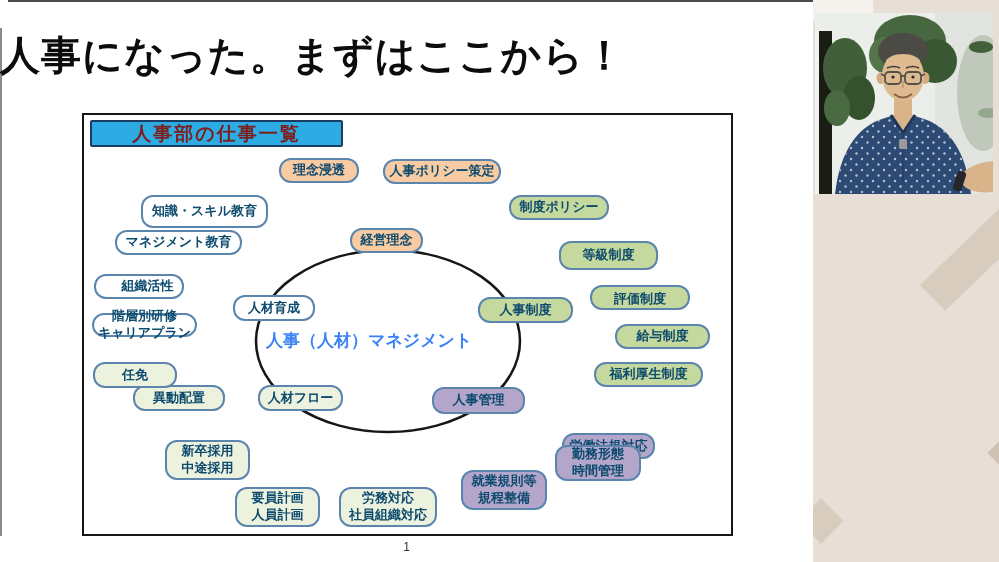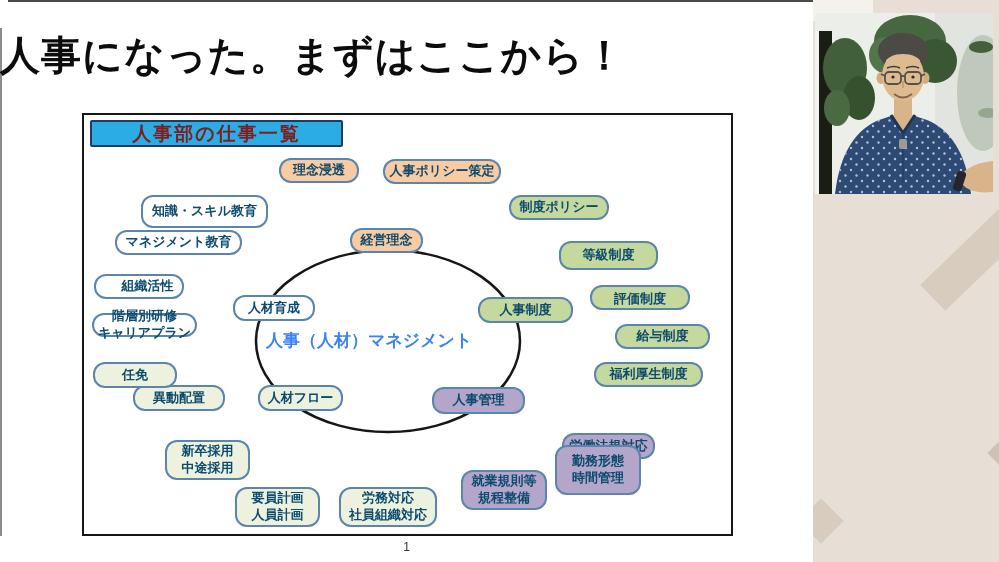--- a/index.html
+++ b/index.html
@@ -87,21 +87,21 @@
       </div>
       <div class="node" style="left: 615px; top: 324px; width: 95px; height: 25px; background: rgb(197, 216, 157); border-color: rgb(91, 133, 173);">
         <div>給与制度</div>
       </div>
       <div class="node" style="left: 594px; top: 362px; width: 109px; height: 25px; background: rgb(197, 216, 157); border-color: rgb(91, 133, 173);">
         <div>福利厚生制度</div>
       </div>
       <div class="node" style="left: 562px; top: 409px; width: 93px; height: 26px; background: rgb(180, 165, 203); border-color: rgb(91, 133, 173); margin-top: 24px;">
         <div>労働法規対応</div>
       </div>
-      <div class="node" style="left: 555px; top: 445px; width: 86px; height: 50px; background: rgb(180, 165, 203); border-color: rgb(91, 133, 173);">
+      <div class="node" style="left: 555px; top: 445px; width: 86px; height: 36px; background: rgb(180, 165, 203); border-color: rgb(91, 133, 173);">
         <div>勤務形態<br>時間管理</div>
       </div>
       <div class="node" style="left: 461px; top: 470px; width: 86px; height: 40px; background: rgb(180, 165, 203); border-color: rgb(91, 133, 173);">
         <div>就業規則等<br>規程整備</div>
       </div>
       <div class="node" style="left: 339px; top: 487px; width: 98px; height: 40px; background: rgb(237, 242, 223); border-color: rgb(91, 133, 173);">
         <div>労務対応<br>社員組織対応</div>
       </div>
       <div class="node" style="left: 235px; top: 487px; width: 85px; height: 40px; background: rgb(237, 242, 223); border-color: rgb(91, 133, 173);">
         <div>要員計画<br>人員計画</div>

